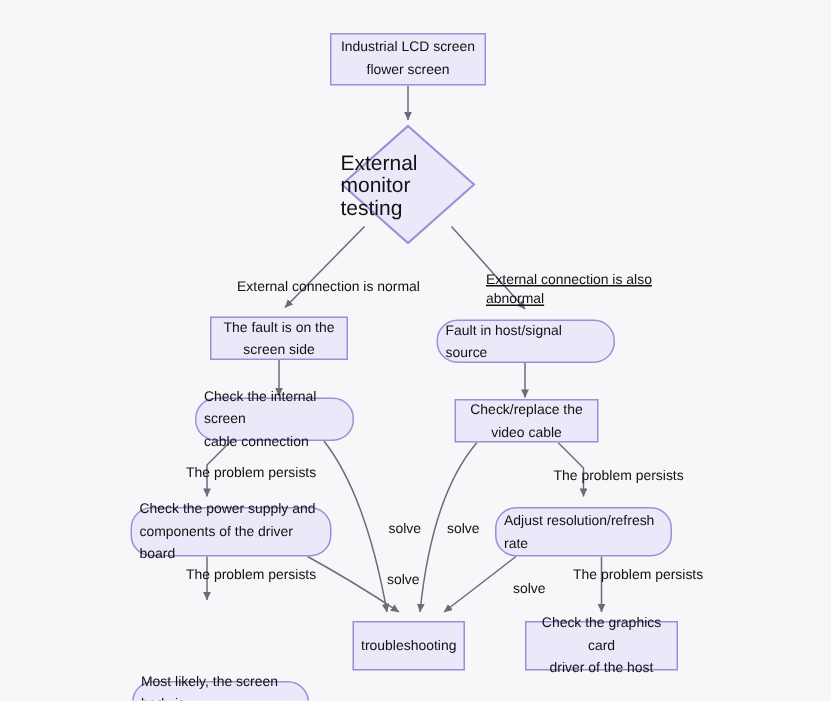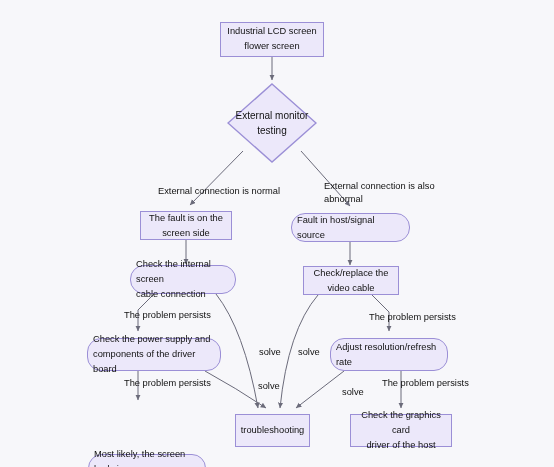--- a/index.html
+++ b/index.html
@@ -64,24 +64,23 @@
   }
   .diamond .dlabel {
     position: absolute;
     left: 0;
     top: 0;
     width: 100%;
     height: 100%;
     display: flex;
     align-items: center;
     justify-content: center;
-    font-size: 10px;
+    font-size: 14px;
     line-height: 15px;
     color: #111111;
-    text-align: center;
     white-space: pre-line;
   }
   .edge-label {
     position: absolute;
     font-size: 9.3px;
     line-height: 13px;
     color: #111111;
     background: transparent;
     white-space: pre-line;
     text-align: left;
@@ -181,21 +180,21 @@
     <span>troubleshooting</span>
   </div>
 
   <div class="node" style="left:350px; top:414px; width:102px; height:33px;">
     <span>Check the graphics card
 driver of the host</span>
   </div>
 
   <div class="edge-label" style="left:134px; top:185px; width:140px;">External connection is normal</div>
 
-  <div class="edge-label" style="left:300px; top:180px; width:130px;">External connection is also
+  <div class="edge-label" style="left:300px; top:180px; width:130px;text-decoration:underline;">External connection is also
 abnormal</div>
 
   <div class="edge-label" style="left:100px; top:309px; width:110px;">The problem persists</div>
 
   <div class="edge-label" style="left:345px; top:311px; width:110px;">The problem persists</div>
 
   <div class="edge-label" style="left:100px; top:377px; width:110px;">The problem persists</div>
 
   <div class="edge-label" style="left:358px; top:377px; width:110px;">The problem persists</div>
 

